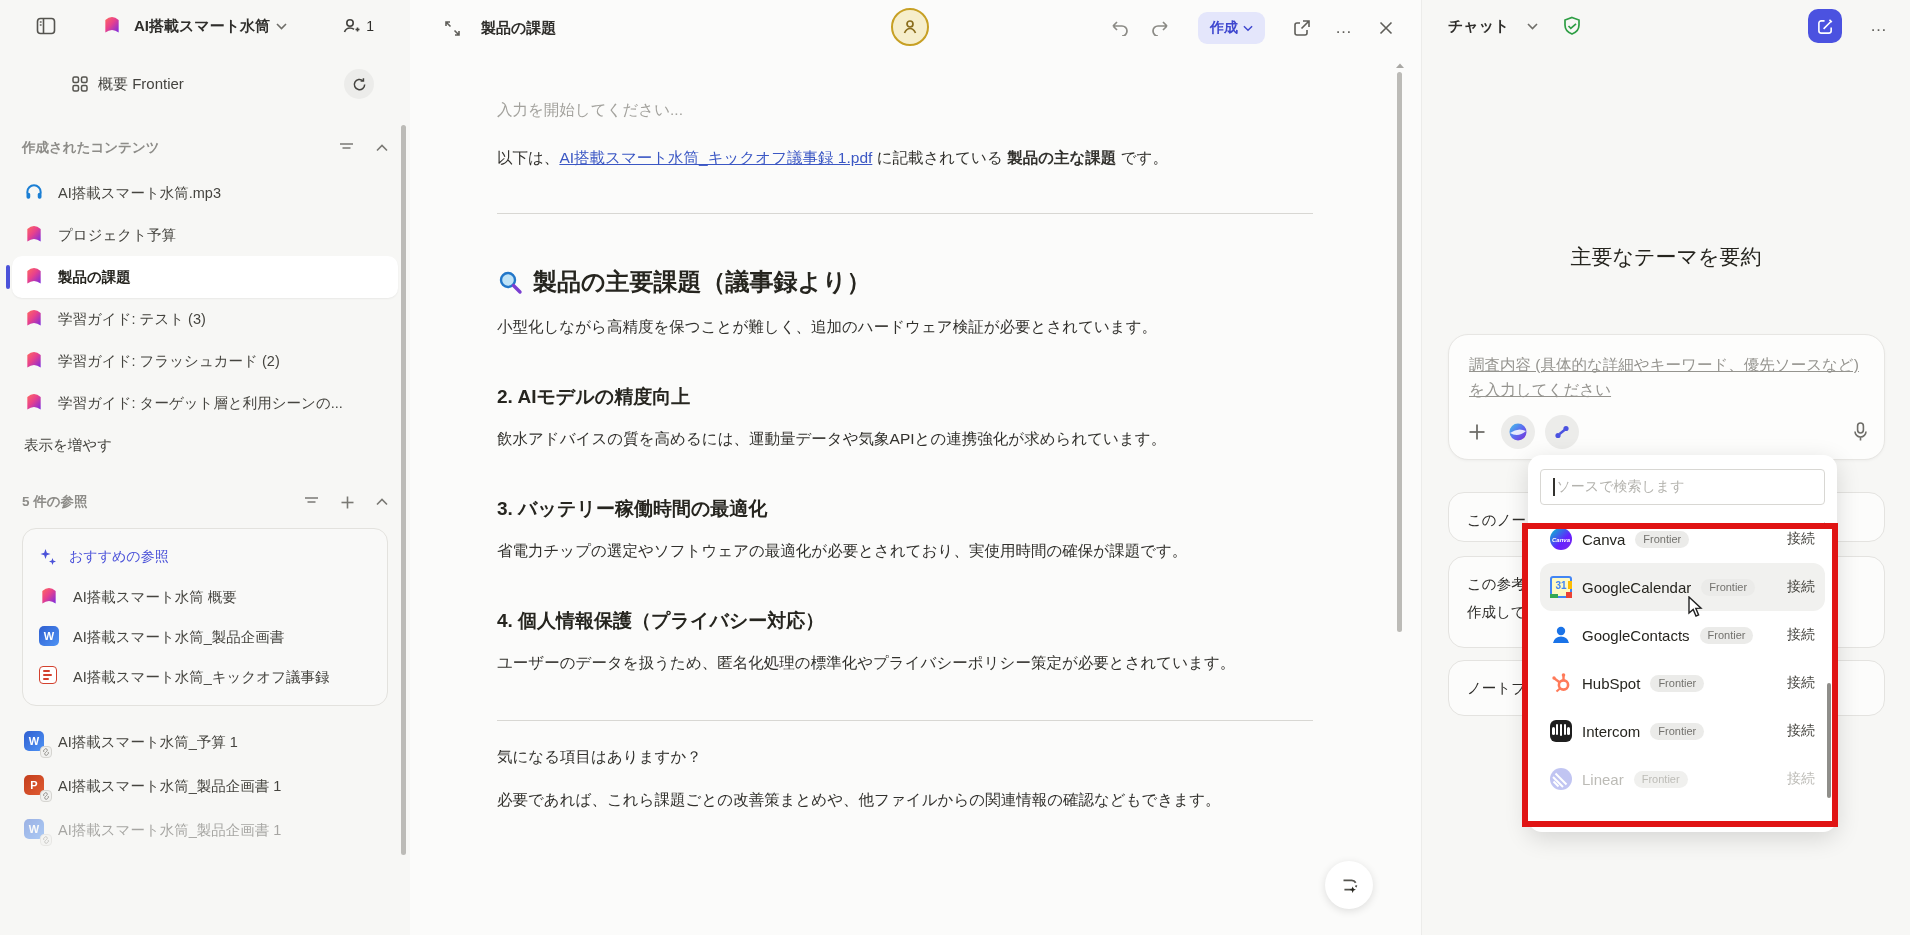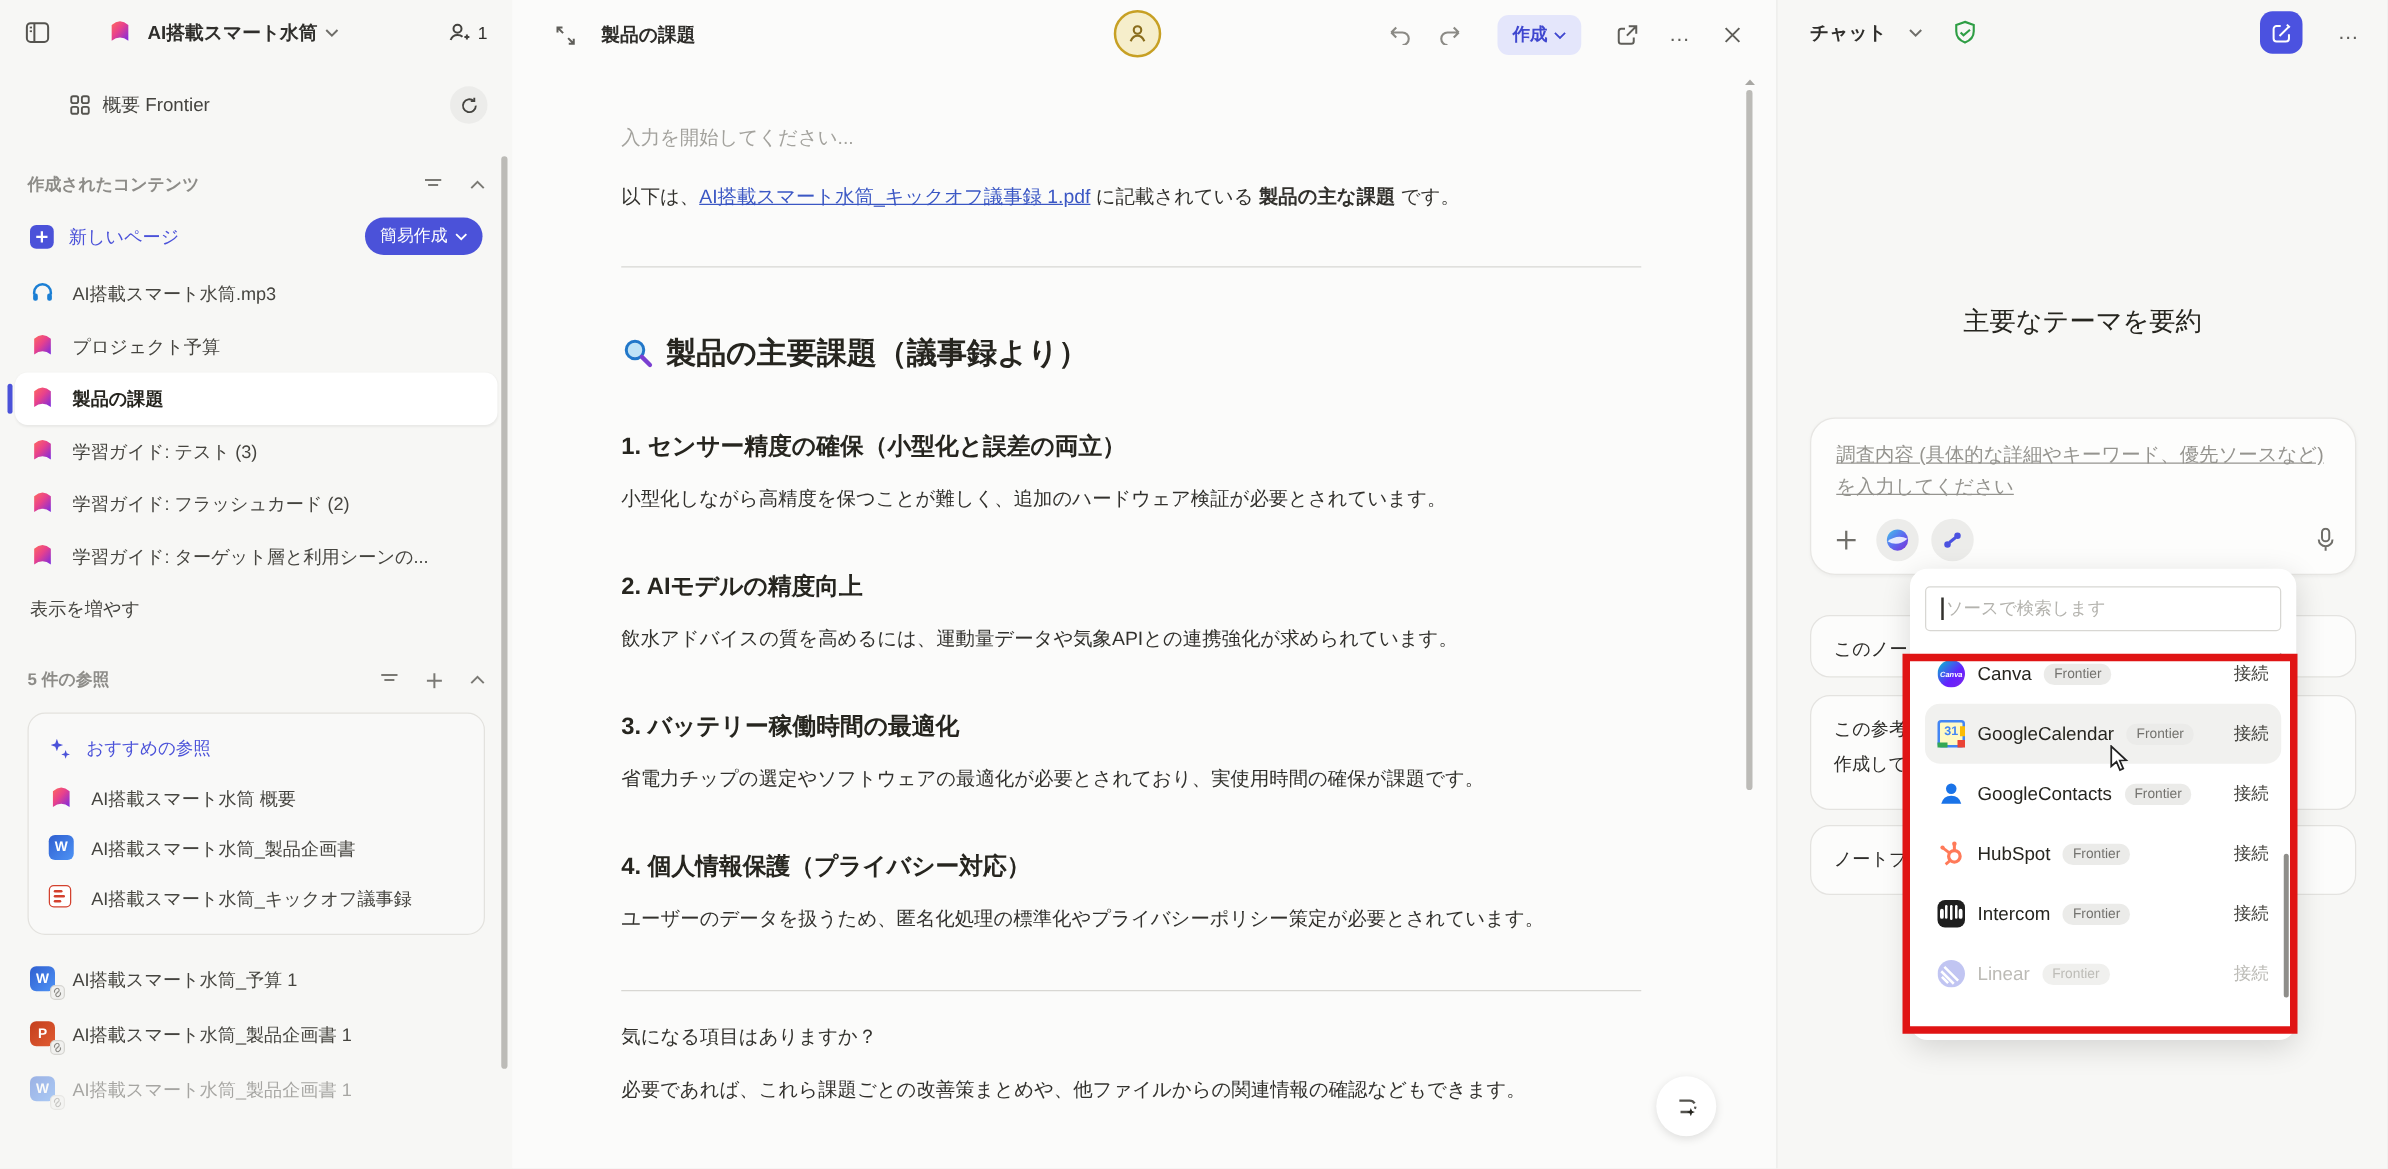--- a/index.html
+++ b/index.html
@@ -2,21 +2,21 @@
 <html><head>
 <meta charset="utf-8">
 <style>
   html,body{margin:0;padding:0;background:#e8e8e6;}
   *{box-sizing:border-box;font-family:"Liberation Sans","DejaVu Sans",sans-serif;}
   #app{position:relative;width:1910px;height:935px;background:#fbfbfa;overflow:hidden;color:#3d3c38;}
   .abs{position:absolute;}
   svg{display:block;}
   
   #sidebar{position:absolute;left:0;top:0;width:410px;height:935px;background:#f7f7f5;}
-  .sb-row{display:flex;align-items:center;gap:10px;padding:0 20px;height:40px;font-size:15px;color:#44433f;}
+  .sb-row{display:flex;align-items:center;gap:10px;padding:0 36px;height:40px;font-size:15px;color:#44433f;}
   .sb-top{height:52px;}
   .sb-title{font-weight:bold;color:#2f2e2b;display:flex;align-items:center;gap:6px;}
   .spacer{flex:1;}
   .sec-head{display:flex;align-items:center;padding:0 22px;height:40px;font-size:13.5px;color:#8d8c88;font-weight:bold;}
   .sec-icons{margin-left:auto;display:flex;gap:22px;align-items:center;}
   .item{display:flex;align-items:center;gap:12px;margin:0 12px;padding:0 12px;height:42px;border-radius:10px;font-size:14.5px;color:#45443f;position:relative;}
   .item.sel{background:#ffffff;font-weight:bold;color:#26251f;box-shadow:0 1px 2px rgba(0,0,0,.06);}
   .item.sel:before{content:"";position:absolute;left:-6px;top:9px;width:4px;height:24px;border-radius:3px;background:#4b52d9;}
   .link-blue{color:#4b52d9;font-size:14.5px;}
   .qc-btn{margin-left:auto;background:#4b52d9;color:#fff;font-size:13.5px;border-radius:16px;padding:6px 12px;display:flex;gap:6px;align-items:center;}
@@ -155,35 +155,20 @@
             </svg>
           </span>
         <span>
             <svg width="12" height="8" viewBox="0 0 12 8">
               <path d="M1 6.5 L6 1.5 L11 6.5" fill="none" stroke="#7a7974" stroke-width="1.6"></path>
             </svg>
           </span>
       </span>
     </div>
 
-    <div class="item">
-      <span style="width:19px;height:19px;border-radius:5px;background:#4b52d9;display:flex;align-items:center;justify-content:center;">
-        <svg width="11" height="11" viewBox="0 0 11 11">
-            <line x1="5.5" y1="1" x2="5.5" y2="10" stroke="#fff" stroke-width="1.8"></line>
-            <line x1="1" y1="5.5" x2="10" y2="5.5" stroke="#fff" stroke-width="1.8"></line>
-          </svg>
-      </span>
-      <span class="link-blue">新しいページ</span>
-      <span class="qc-btn">
-        <span>簡易作成</span>
-        <svg width="10" height="7" viewBox="0 0 11 7">
-            <path d="M1 1 l4.5 4.5 L10 1" fill="none" stroke="#fff" stroke-width="1.6"></path>
-          </svg>
-      </span>
-    </div>
 
     <div class="item" style="margin-top:4px;">
       <span class="ic-wrap">
         <svg width="20" height="20" viewBox="0 0 24 24">
             <path d="M4 14 v-2 a8 8 0 0 1 16 0 v2" fill="none" stroke="#1b7fd4" stroke-width="2.4"></path>
             <rect x="3" y="13" width="4.5" height="7" rx="2" fill="#1b7fd4"></rect>
             <rect x="16.5" y="13" width="4.5" height="7" rx="2" fill="#1b7fd4"></rect>
           </svg>
       </span>
       <span>AI搭載スマート水筒.mp3</span>
@@ -383,21 +368,20 @@
       <h1 class="doc">
         <span>
           <svg width="26" height="26" viewBox="0 0 26 26">
               <circle cx="11" cy="11" r="7" fill="#bfe3f7" stroke="#2277c9" stroke-width="2.4"></circle>
               <line x1="16.5" y1="16.5" x2="23" y2="23" stroke="#7a3fd1" stroke-width="3.4" stroke-linecap="round"></line>
             </svg>
         </span>
         <span>製品の主要課題（議事録より）</span>
       </h1>
 
-      <h2 class="doc">1. センサー精度の確保（小型化と誤差の両立）</h2>
       <div class="body-p">小型化しながら高精度を保つことが難しく、追加のハードウェア検証が必要とされています。</div>
       <h2 class="doc">2. AIモデルの精度向上</h2>
       <div class="body-p">飲水アドバイスの質を高めるには、運動量データや気象APIとの連携強化が求められています。</div>
       <h2 class="doc">3. バッテリー稼働時間の最適化</h2>
       <div class="body-p">省電力チップの選定やソフトウェアの最適化が必要とされており、実使用時間の確保が課題です。</div>
       <h2 class="doc">4. 個人情報保護（プライバシー対応）</h2>
       <div class="body-p">ユーザーのデータを扱うため、匿名化処理の標準化やプライバシーポリシー策定が必要とされています。</div>
 
       <hr class="hr" style="margin-top:46px;">
       <div class="body-p" style="margin-top:26px;">気になる項目はありますか？</div>

